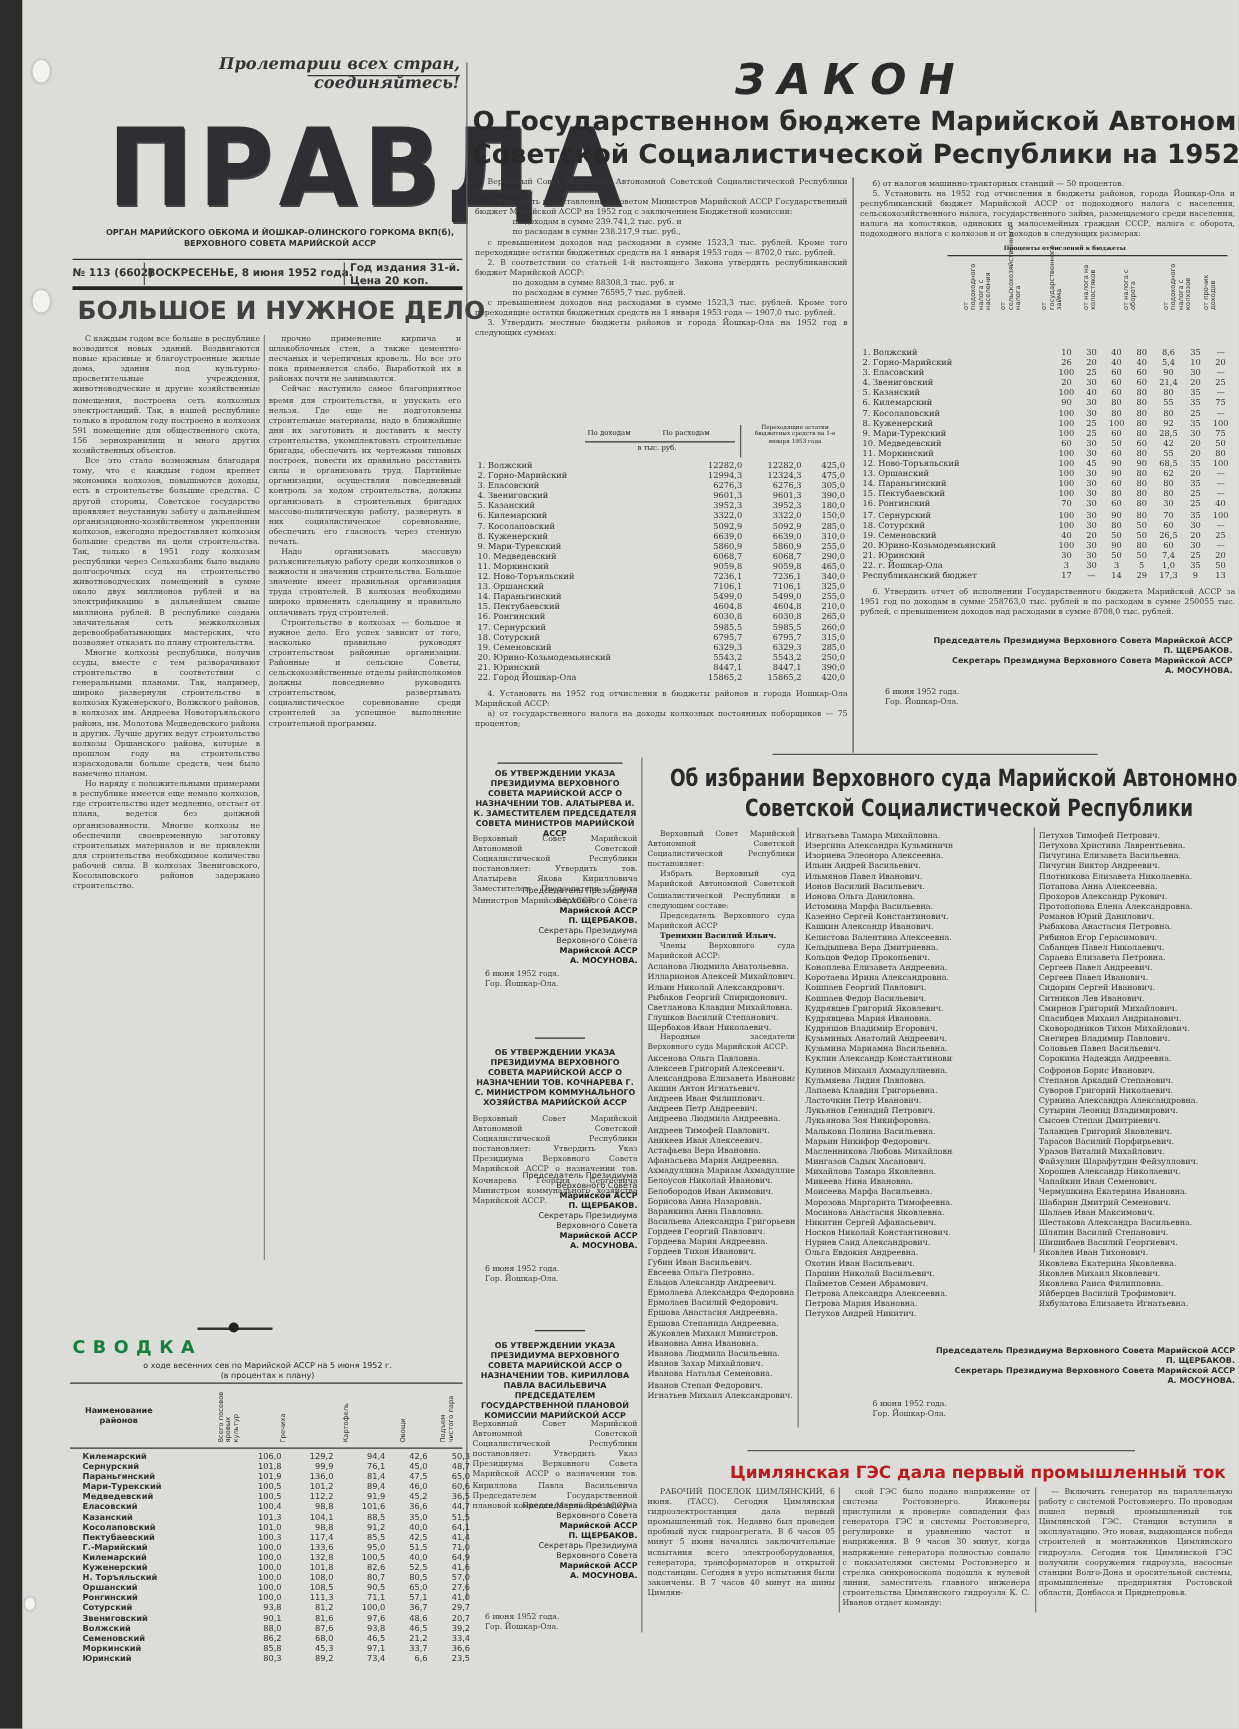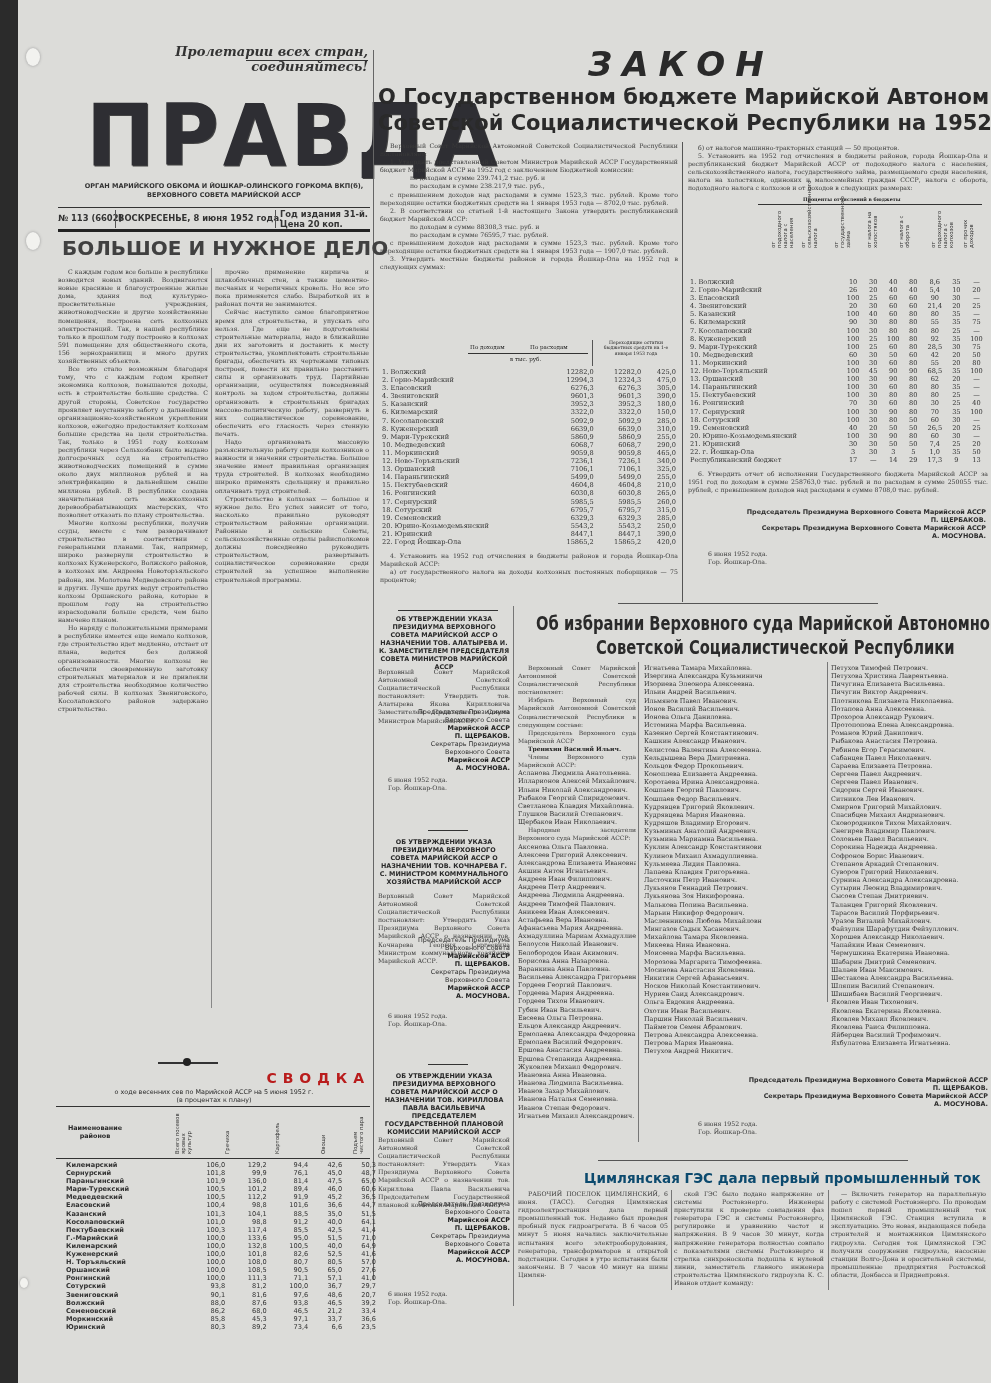--- a/index.html
+++ b/index.html
@@ -25,22 +25,22 @@
   .zakon{font-family:"DejaVu Sans",sans-serif;font-weight:bold;font-style:italic;font-size:34px;letter-spacing:10px;color:#2a2a2a}
   .zakon-sub{font-family:"DejaVu Sans",sans-serif;font-weight:bold;font-size:21px;color:#2a2a2a;text-align:center;line-height:26px;white-space:nowrap}
   table{border-collapse:collapse}
   .tbl td{font-size:6.6px;line-height:8.1px;padding:0 2px;white-space:nowrap;color:#333}
   .tbl td.n{text-align:right}
   .tbl td.c{text-align:center}
   .caps{font-family:"DejaVu Sans",sans-serif;font-weight:bold;font-size:6.4px;line-height:8px;text-align:center;color:#2a2a2a}
   .sig{font-family:"DejaVu Sans",sans-serif;font-size:6.4px;line-height:8px;text-align:right;color:#2f2f2f;font-weight:bold}
   .names div{font-size:6.4px;line-height:8.15px;white-space:nowrap;color:#333}
   .vhead{writing-mode:vertical-rl;transform:rotate(180deg);font-family:"DejaVu Sans",sans-serif;font-size:5.4px;line-height:6px;color:#333;text-align:left}
-  .svodka-title{font-family:"DejaVu Sans",sans-serif;font-weight:bold;font-size:14px;letter-spacing:6px;text-align:right;color:#b91c1c}
-  .tsim{font-family:"DejaVu Sans",sans-serif;font-weight:bold;font-size:13.5px;color:#0c4a6e;white-space:nowrap}
+  .svodka-title{font-family:"DejaVu Sans",sans-serif;font-weight:bold;font-size:14px;letter-spacing:6px;text-align:left;color:#15803d}
+  .tsim{font-family:"DejaVu Sans",sans-serif;font-weight:bold;font-size:13.5px;color:#b91c1c;white-space:nowrap}
 </style>
 </head>
 <body>
 
 <div class="leftedge"></div>
 <div class="page">
 
   <div class="hole" style="left:8px;top:48px"></div>
   <div class="hole" style="left:8px;top:232px"></div>
   <div class="hole" style="left:2px;top:1278px;width:8px;height:10px"></div>
@@ -794,21 +794,21 @@
         <div>Гордеев Георгий Павлович.</div>
         <div>Гордеева Мария Андреевна.</div>
         <div>Гордеев Тихон Иванович.</div>
         <div>Губин Иван Васильевич.</div>
         <div>Евсеева Ольга Петровна.</div>
         <div>Ельцов Александр Андреевич.</div>
         <div>Ермолаева Александра Федоровна.</div>
         <div>Ермолаев Василий Федорович.</div>
         <div>Ершова Анастасия Андреевна.</div>
         <div>Ершова Степанида Андреевна.</div>
-        <div>Жуковлев Михаил Федорович.</div>
+        <div>Жуковлев Михаил Министров.</div>
         <div>Ивановна Анна Ивановна.</div>
         <div>Иванова Людмила Васильевна.</div>
         <div>Иванов Захар Михайлович.</div>
         <div>Иванова Наталья Семеновна.</div>
         <div>Иванов Степан Федорович.</div>
         <div>Игнатьев Михаил Александрович.</div>
       </div>
   </div>
   <div class="vline" style="left:620px;top:662px;height:480px;background:#777"></div>
   <div class="abs names" style="left:626px;top:664px;width:118px;overflow:hidden;height:400px" id="court-col2">

